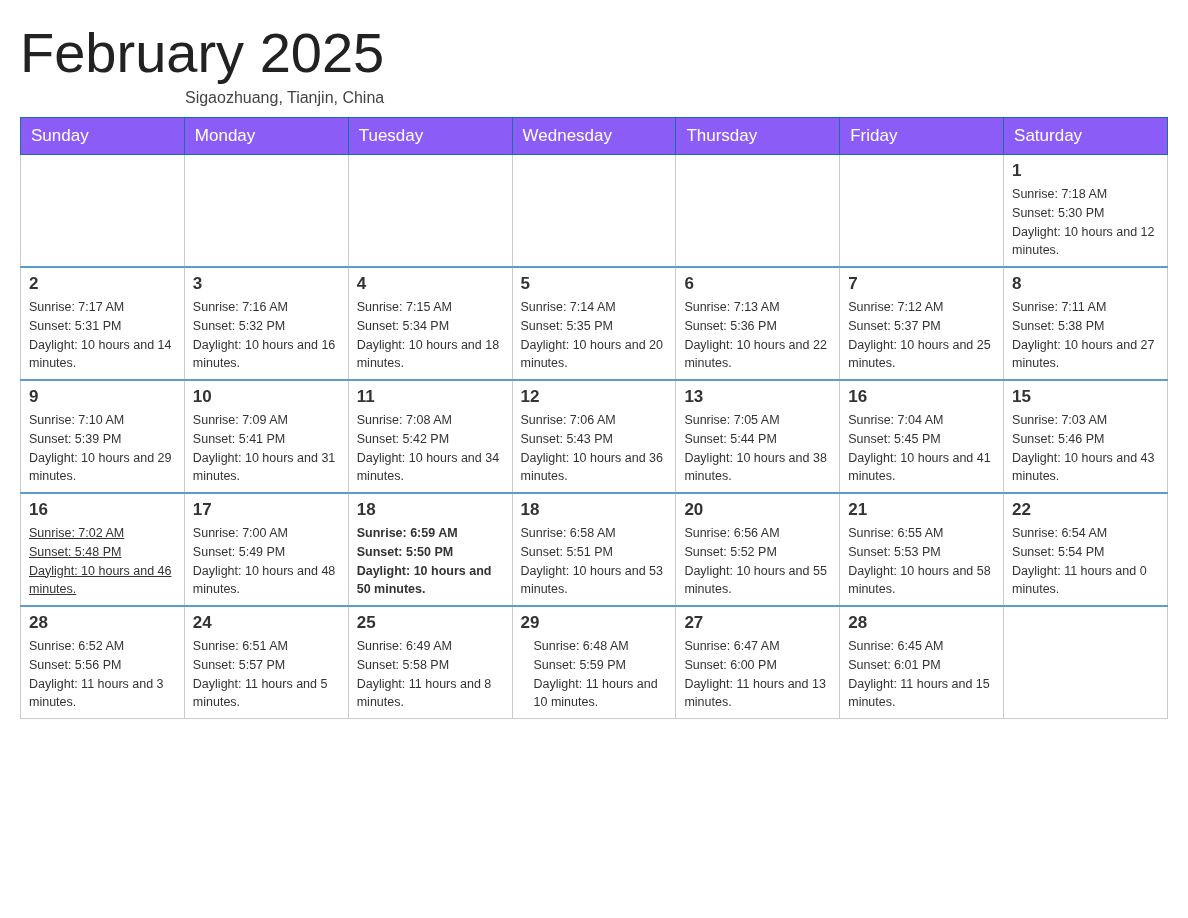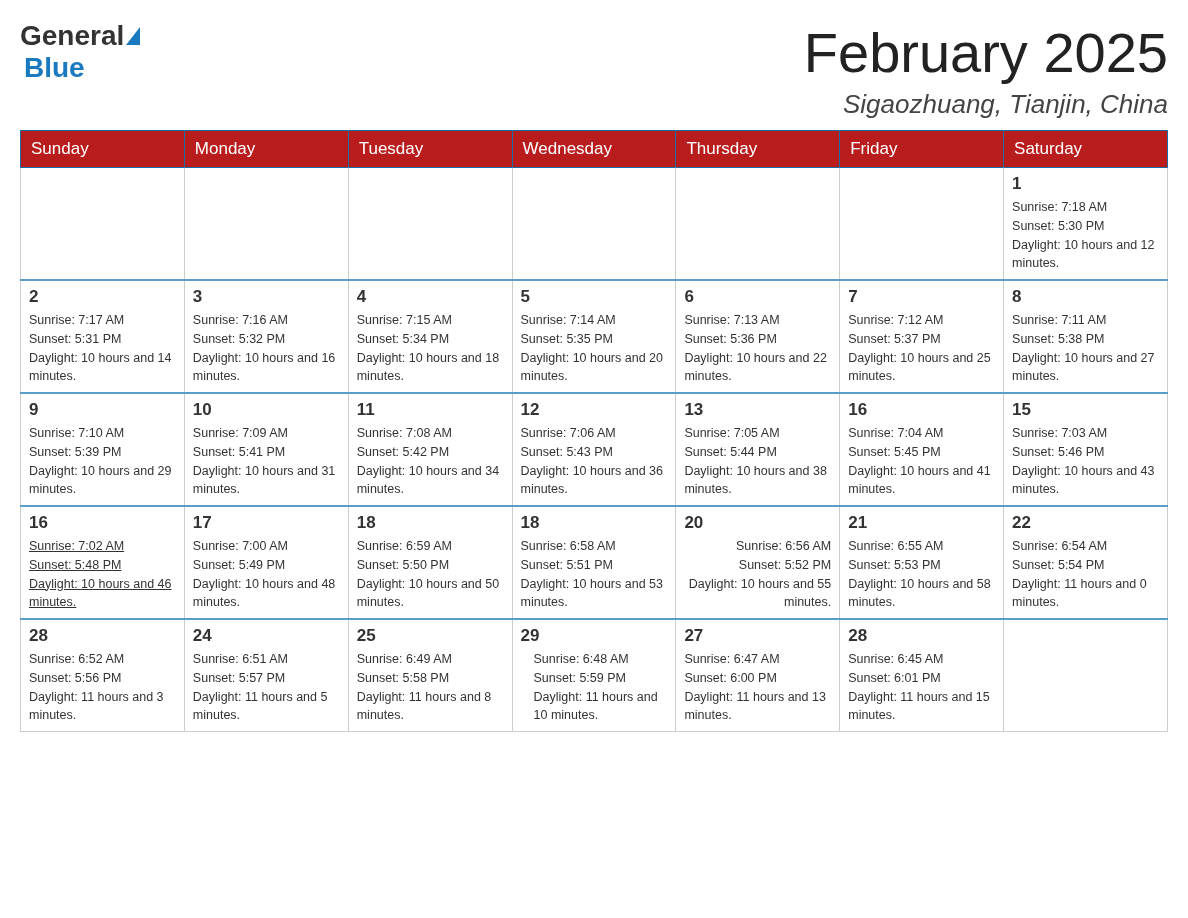--- a/index.html
+++ b/index.html
@@ -41,32 +41,31 @@
       vertical-align: middle;
     }
     .logo-blue { color: #1a7abf; }
     .title-block { text-align: right; }
     .month-title {
       font-size: 56px;
       font-weight: normal;
       color: #222;
     }
     .location {
-      font-size: 26px;
+      font-size: 16px;
       color: #444;
       margin-top: 4px;
-      font-style: italic;
     }
     .calendar {
       width: 100%;
       border-collapse: collapse;
       margin-top: 8px;
     }
     .calendar th {
-      background: #b91c1c;
+      background: #8b5cf6;
       color: #fff;
       font-size: 17px;
       font-weight: normal;
       padding: 8px 10px;
       text-align: left;
       border: 1px solid #1a6fa0;
     }
     .calendar td {
       vertical-align: top;
       border: 1px solid #ccc;
@@ -94,29 +93,20 @@
       background: #fff;
     }
     .calendar tbody tr td {
       border-top: 2px solid #5b9ec9;
     }
   </style>
 </head>
 <body>
 
 <div class="header">
-  <div class="logo">
-    <div class="logo-text">
-      <span class="logo-general">General</span>
-      <span class="logo-arrow"></span>
-    </div>
-    <div style="margin-left:4px;">
-      <span class="logo-blue" style="font-size:28px;font-weight:bold;">Blue</span>
-    </div>
-  </div>
   <div class="title-block">
     <div class="month-title">February 2025</div>
     <div class="location">Sigaozhuang, Tianjin, China</div>
   </div>
 </div>
 
 <table class="calendar">
   <thead>
     <tr>
 
@@ -240,33 +230,33 @@
 Daylight: 10 hours and 46 minutes.</div>
         </td>
         <td>
           <span class="day-num">17</span>
           <div class="day-info" style="white-space: pre-line;">Sunrise: 7:00 AM
 Sunset: 5:49 PM
 Daylight: 10 hours and 48 minutes.</div>
         </td>
         <td>
           <span class="day-num">18</span>
-          <div class="day-info" style="white-space: pre-line;">Sunrise: 6:59 AM
+          <div class="day-info" style="white-space: pre-line; font-weight: bold;">Sunrise: 6:59 AM
 Sunset: 5:50 PM
 Daylight: 10 hours and 50 minutes.</div>
         </td>
         <td>
           <span class="day-num">18</span>
           <div class="day-info" style="white-space: pre-line;">Sunrise: 6:58 AM
 Sunset: 5:51 PM
 Daylight: 10 hours and 53 minutes.</div>
         </td>
         <td>
           <span class="day-num">20</span>
-          <div class="day-info" style="white-space: pre-line; text-align: right;">Sunrise: 6:56 AM
+          <div class="day-info" style="white-space: pre-line;">Sunrise: 6:56 AM
 Sunset: 5:52 PM
 Daylight: 10 hours and 55 minutes.</div>
         </td>
         <td>
           <span class="day-num">21</span>
           <div class="day-info" style="white-space: pre-line;">Sunrise: 6:55 AM
 Sunset: 5:53 PM
 Daylight: 10 hours and 58 minutes.</div>
         </td>
         <td>

